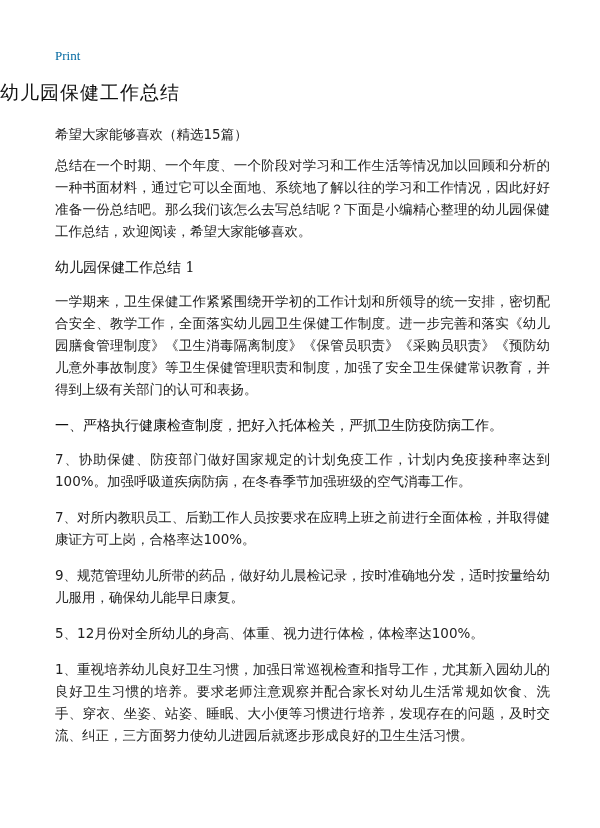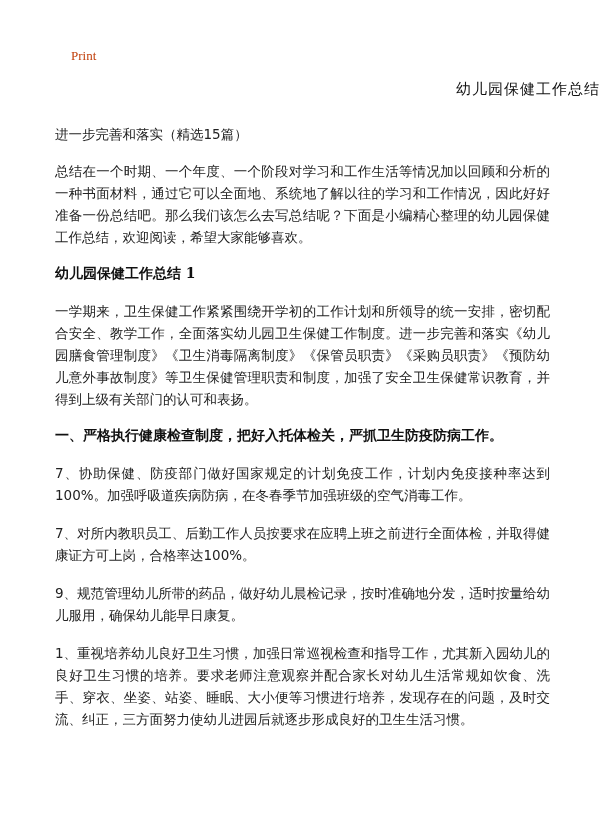--- a/index.html
+++ b/index.html
@@ -1,37 +1,38 @@
 <!DOCTYPE html>
 <html><head>
 <meta charset="utf-8">
 <style>
   html, body { margin: 0; padding: 0; background: #ffffff; }
   body { width: 600px; height: 828px; overflow: hidden; position: relative;
          font-family: "DejaVu Sans", sans-serif; color: #222; }
-  .print-link { position: absolute; left: 71px; top: 48px; font-family: "Liberation Serif", serif;
-                font-size: 13px; color: #c2410c; }
-  .title { position: absolute; left: 0; width: 600px; top: 80px; text-align: right;
-           font-size: 15px; color: #111; letter-spacing: 1px; }
+  .print-link { position: absolute; left: 55px; top: 48px; font-family: "Liberation Serif", serif;
+                font-size: 13px; color: #0369a1; }
+  .title { position: absolute; left: 0; width: 600px; top: 80px; text-align: left;
+           font-size: 19px; color: #111; letter-spacing: 1px; }
   .content { position: absolute; left: 55px; top: 124px; width: 495px; }
   .subtitle { font-size: 13.5px; line-height: 20px; margin: 0 0 10px 0; color: #222; }
-  .para { font-size: 13.5px; line-height: 22px; margin: 16px 0 14px 0; color: #222; text-align: justify; }
-  .h-bold { font-size: 14px; line-height: 22px; font-weight: bold; margin: 0 0 12px 0; color: #111;
+  .para { font-size: 13.5px; line-height: 22px; margin: 0 0 14px 0; color: #222; text-align: justify; }
+  .h-bold { font-size: 14px; line-height: 22px; font-weight: normal; margin: 0 0 12px 0; color: #111;
             font-family: "DejaVu Serif", serif; }
 </style>
 </head>
 <body>
 
 <div class="print-link">Print</div>
 <div class="title">幼儿园保健工作总结</div>
 
 <div class="content">
-  <p class="subtitle">进一步完善和落实（精选15篇）</p>
+  <p class="subtitle">希望大家能够喜欢（精选15篇）</p>
   <p class="para">总结在一个时期、一个年度、一个阶段对学习和工作生活等情况加以回顾和分析的一种书面材料，通过它可以全面地、系统地了解以往的学习和工作情况，因此好好准备一份总结吧。那么我们该怎么去写总结呢？下面是小编精心整理的幼儿园保健工作总结，欢迎阅读，希望大家能够喜欢。</p>
   <p class="h-bold">幼儿园保健工作总结 1</p>
   <p class="para">一学期来，卫生保健工作紧紧围绕开学初的工作计划和所领导的统一安排，密切配合安全、教学工作，全面落实幼儿园卫生保健工作制度。进一步完善和落实《幼儿园膳食管理制度》《卫生消毒隔离制度》《保管员职责》《采购员职责》《预防幼儿意外事故制度》等卫生保健管理职责和制度，加强了安全卫生保健常识教育，并得到上级有关部门的认可和表扬。</p>
   <p class="h-bold">一、严格执行健康检查制度，把好入托体检关，严抓卫生防疫防病工作。</p>
   <p class="para">7、协助保健、防疫部门做好国家规定的计划免疫工作，计划内免疫接种率达到100%。加强呼吸道疾病防病，在冬春季节加强班级的空气消毒工作。</p>
   <p class="para">7、对所内教职员工、后勤工作人员按要求在应聘上班之前进行全面体检，并取得健康证方可上岗，合格率达100%。</p>
   <p class="para">9、规范管理幼儿所带的药品，做好幼儿晨检记录，按时准确地分发，适时按量给幼儿服用，确保幼儿能早日康复。</p>
+  <p class="para">5、12月份对全所幼儿的身高、体重、视力进行体检，体检率达100%。</p>
   <p class="para">1、重视培养幼儿良好卫生习惯，加强日常巡视检查和指导工作，尤其新入园幼儿的良好卫生习惯的培养。要求老师注意观察并配合家长对幼儿生活常规如饮食、洗手、穿衣、坐姿、站姿、睡眠、大小便等习惯进行培养，发现存在的问题，及时交流、纠正，三方面努力使幼儿进园后就逐步形成良好的卫生生活习惯。</p>
 
 </div>
 
 </body></html>

